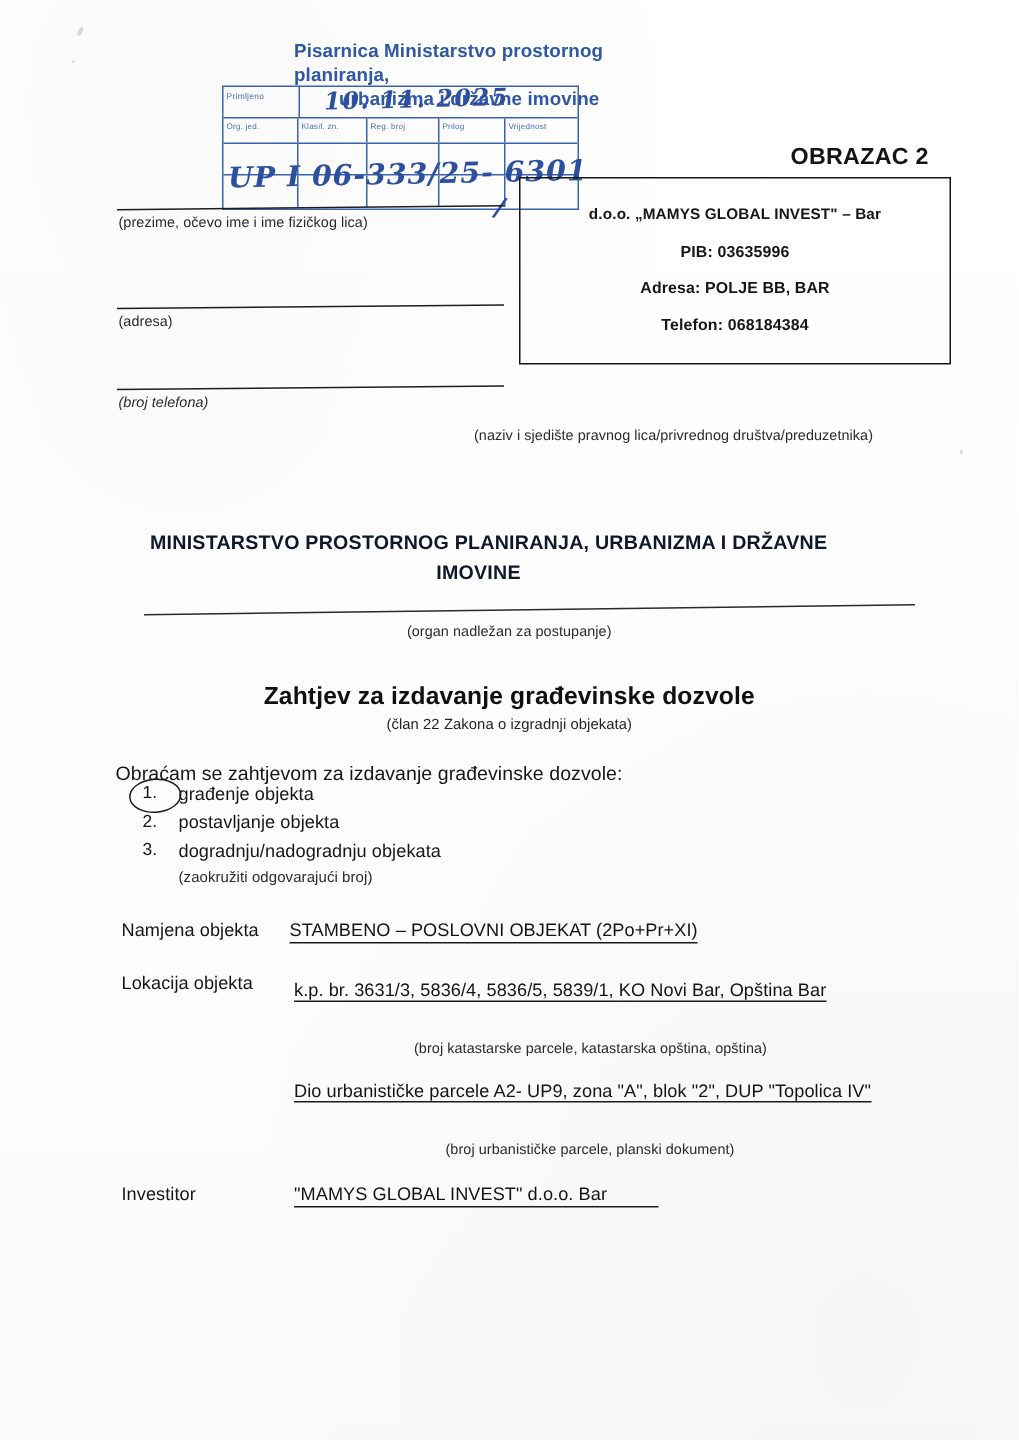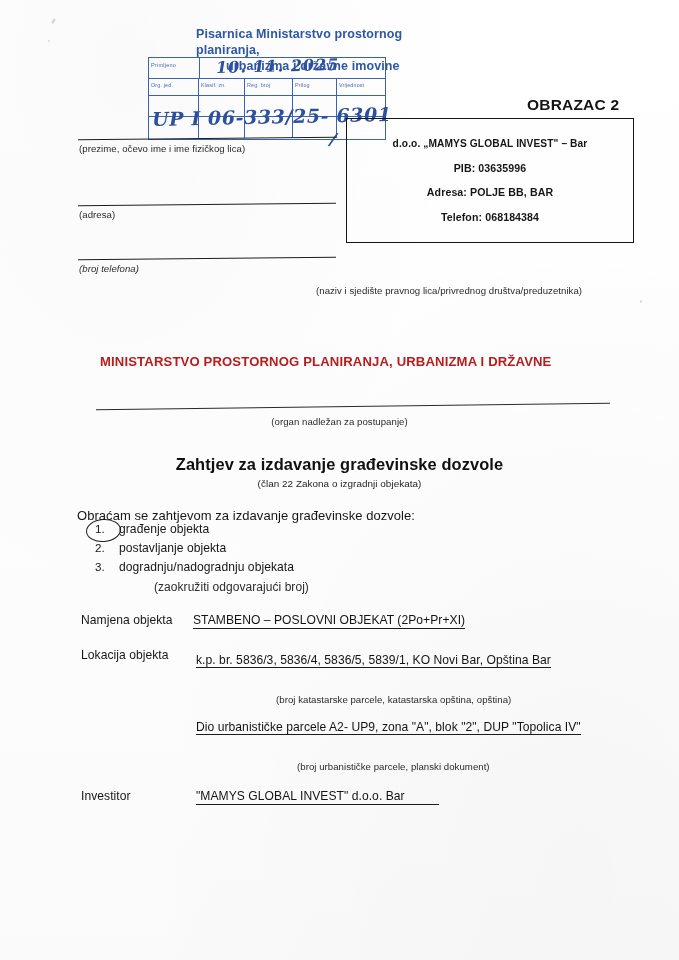--- a/index.html
+++ b/index.html
@@ -78,39 +78,39 @@
     display:flex;flex-direction:column;justify-content:space-evenly;
     align-items:center;padding:6px 8px;
   }
   .co-line{font-size:10.6px;font-weight:600;color:#161616;letter-spacing:.1px;text-align:center;}
   .co-line.first{font-size:10.2px;}
 
   
   .min-title{
     left:100px;top:352px;width:512px;
     font-size:13.1px;font-weight:700;line-height:1.55;
-    text-align:left;letter-spacing:.15px;color:#b91c1c;
+    text-align:left;letter-spacing:.15px;color:#0f172a;
   }
   .min-title .l2{display:block;text-align:center;padding-right:74px;}
 
   
   .h-main{
     left:0;top:455px;width:679px;text-align:center;
     font-size:16.4px;font-weight:700;letter-spacing:.1px;color:#101010;
   }
   .h-sub{
     left:0;top:478px;width:679px;text-align:center;
     font-size:9.9px;color:#242424;letter-spacing:.05px;
   }
 
   
   .intro{left:77px;top:508px;font-size:13px;color:#161616;letter-spacing:.05px;}
   .li{position:absolute;font-size:12.1px;color:#161616;letter-spacing:.05px;}
   .li-num{position:absolute;font-size:11.6px;color:#161616;}
-  .note-small{position:absolute;font-size:12px;color:#2b2b2b;letter-spacing:.05px;margin-left:35px;}
+  .note-small{position:absolute;font-size:10px;color:#2b2b2b;letter-spacing:.05px;}
 
   .circle-mark{
     position:absolute;left:86px;top:519px;width:33px;height:21px;
     border:1.7px solid #1c1c1c;border-radius:50%;
     transform:rotate(-4deg);
   }
 
   
   .fld-label{position:absolute;font-size:12.1px;color:#161616;letter-spacing:.05px;}
   .fld-val{position:absolute;font-size:12.1px;color:#141414;letter-spacing:.05px;}
@@ -181,20 +181,21 @@
   <div class="abs co-box">
     <div class="co-line first">d.o.o. „MAMYS GLOBAL INVEST" – Bar</div>
     <div class="co-line">PIB: 03635996</div>
     <div class="co-line">Adresa: POLJE BB, BAR</div>
     <div class="co-line">Telefon: 068184384</div>
   </div>
   <div class="cap" style="left:316px;top:285px;">(naziv i sjedište pravnog lica/privrednog društva/preduzetnika)</div>
 
   <div class="abs min-title">
     <span>MINISTARSTVO PROSTORNOG PLANIRANJA, URBANIZMA I DRŽAVNE</span>
+    <span class="l2">IMOVINE</span>
   </div>
   <div class="rule soft" style="left:96px;top:406px;width:514px;transform:rotate(-0.75deg);"></div>
   <div class="cap" style="left:0;top:416px;width:679px;text-align:center;">(organ nadležan za postupanje)</div>
 
   <div class="abs h-main">Zahtjev za izdavanje građevinske dozvole</div>
   <div class="abs h-sub">(član 22 Zakona o izgradnji objekata)</div>
 
   <div class="abs intro">Obraćam se zahtjevom za izdavanje građevinske dozvole:</div>
 
   <div class="circle-mark"></div>
@@ -210,21 +211,21 @@
 
   <div class="note-small" style="left:119px;top:580px;">(zaokružiti odgovarajući broj)</div>
 
   <div class="fld-label" style="left:81px;top:613px;">Namjena objekta</div>
   <div class="fld-val" style="left:193px;top:613px;">
     <span class="ul">STAMBENO – POSLOVNI OBJEKAT (2Po+Pr+XI)</span>
   </div>
 
   <div class="fld-label" style="left:81px;top:648px;">Lokacija objekta</div>
   <div class="just" style="left:196px;top:651px;width:398px;">
-    <span>k.p. br. 5836/3, 5836/4, 5836/5, 5839/1, KO Novi Bar, Opština Bar</span>
+    <span>k.p. br. 3631/3, 5836/4, 5836/5, 5839/1, KO Novi Bar, Opština Bar</span>
   </div>
   <div class="cap" style="left:276px;top:694px;">(broj katastarske parcele, katastarska opština, opština)</div>
 
   <div class="just" style="left:196px;top:718px;width:398px;">
     <span>Dio urbanističke parcele A2- UP9, zona "A", blok "2", DUP "Topolica IV"</span>
   </div>
   <div class="cap" style="left:297px;top:761px;">(broj urbanističke parcele, planski dokument)</div>
 
   <div class="fld-label" style="left:81px;top:789px;">Investitor</div>
   <div class="fld-val" style="left:196px;top:789px;">

